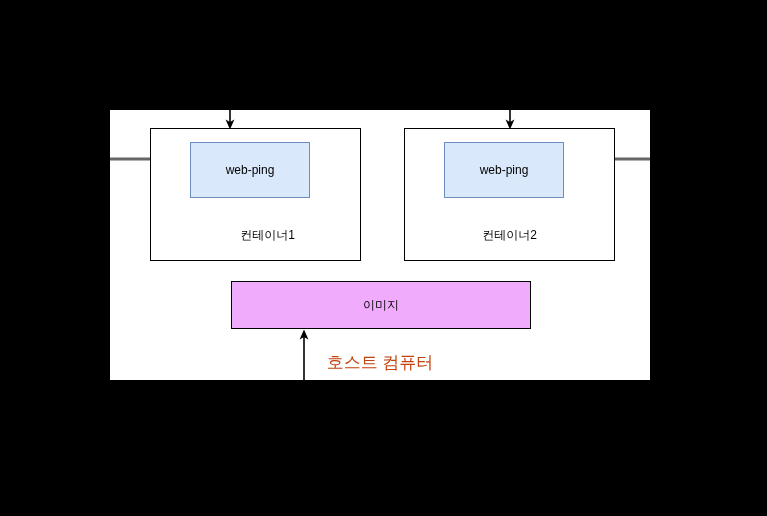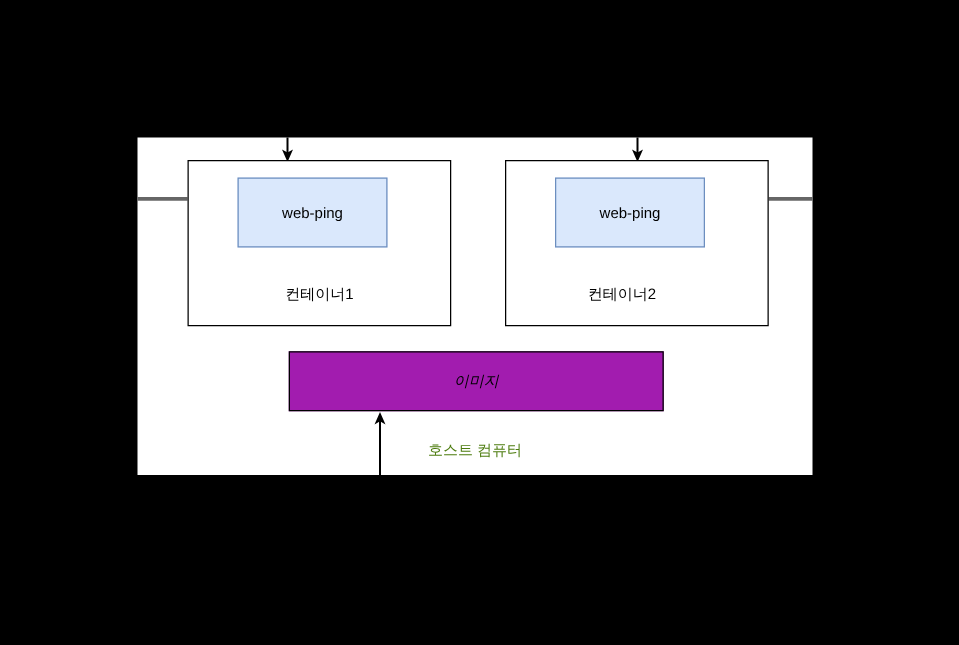--- a/index.html
+++ b/index.html
@@ -52,41 +52,41 @@
     line-height: 1.2;
     white-space: nowrap;
   }
   .container-label {
     position: absolute;
     font-size: 12px;
     color: #000000;
     text-align: center;
     white-space: nowrap;
     line-height: 1.2;
+    padding-left: 12px;
   }
   .image-box {
     position: absolute;
     box-sizing: border-box;
-    background: #a21caf;
+    background: #f0abfc;
     border: 1px solid #000000;
     display: flex;
     align-items: center;
     justify-content: center;
-    font-style: italic;
   }
   .image-label {
     font-size: 12px;
     color: #000000;
     white-space: nowrap;
     line-height: 1.2;
   }
   .host-label {
     position: absolute;
-    font-size: 12px;
-    color: #4d7c0f;
+    font-size: 17px;
+    color: #c2410c;
     text-align: center;
     white-space: nowrap;
     line-height: 1.2;
   }
   .arrow-svg {
     position: absolute;
     left: 0;
     top: 0;
     width: 767px;
     height: 516px;

